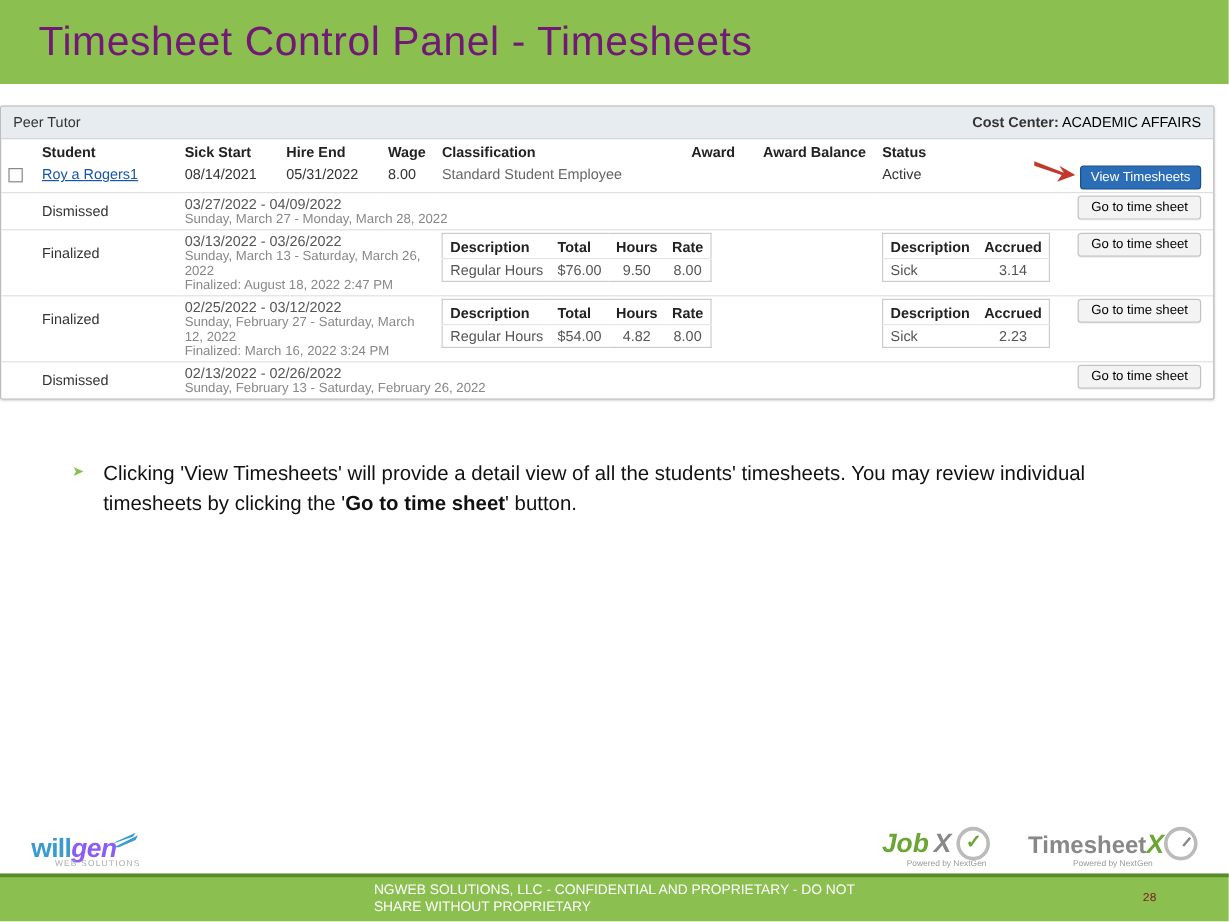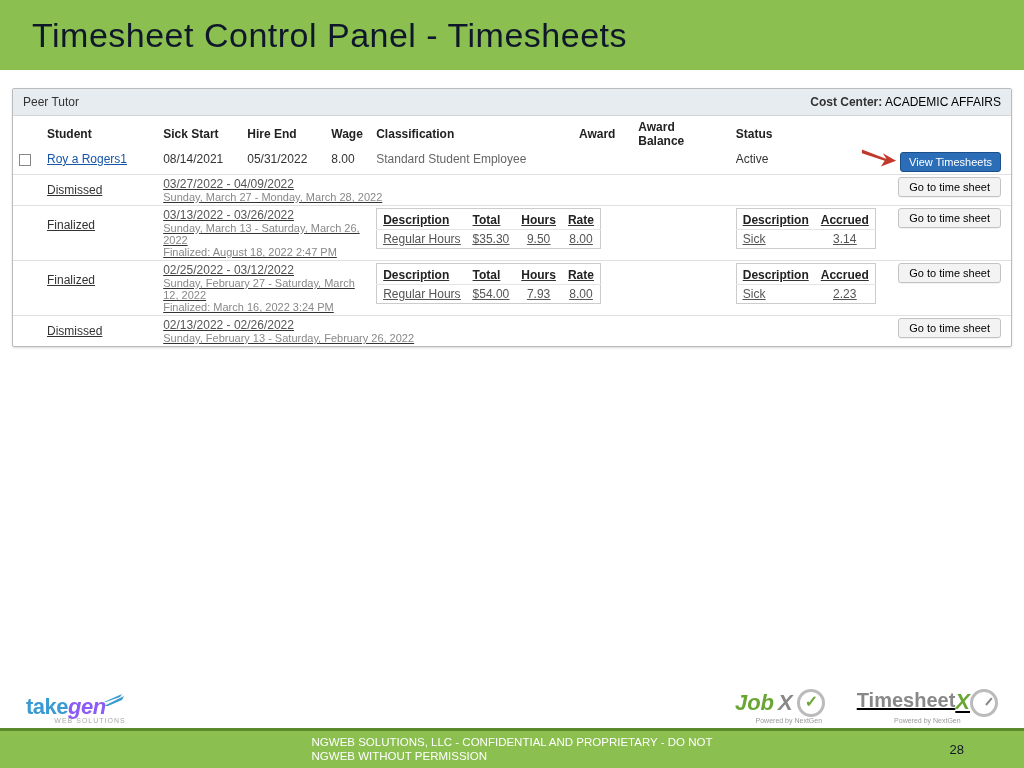--- a/index.html
+++ b/index.html
@@ -1,33 +1,33 @@
 <!DOCTYPE html>
 <html><head>
 <meta charset="utf-8">
 <style>
   * { box-sizing: border-box; margin: 0; padding: 0; }
   body { font-family: "Segoe UI", Arial, sans-serif; width: 1024px; height: 768px; background: #fff; position: relative; }
   .title-bar { background: #8bbf4f; height: 70px; display: flex; align-items: center; padding-left: 32px; }
-  .title-bar h1 { color: #0f172a; font-weight: 300; font-size: 34px; letter-spacing: 0.5px; }
-  .panel-wrap { padding: 18px 12px 0 12px; }
+  .title-bar h1 { color: #701a75; font-weight: 300; font-size: 34px; letter-spacing: 0.5px; }
+  .panel-wrap { padding: 18px 12px 0 0; }
   .panel { border: 1px solid #bbb; border-radius: 2px; box-shadow: 0 1px 2px rgba(0,0,0,0.15); background: #fff; font-size: 12px; color: #333; }
   .panel-header { background: #e7ecf0; border-bottom: 1px solid #d5d5d5; padding: 6px 10px; display: flex; justify-content: space-between; align-items: center; }
   .panel-header .role { font-weight: 500; color: #333; }
   .cost-center-label { font-weight: 600; color: #333; }
   .cost-center-val { color: #000000; }
   table.main { width: 100%; border-collapse: collapse; }
   table.main th { text-align: left; font-weight: 600; font-size: 12px; padding: 4px 6px 2px 6px; color: #222; }
   table.main td { padding: 2px 6px; vertical-align: top; font-size: 12px; }
   .emp-row td { padding-bottom: 4px; }
   .emp-link { color: #1756a9; text-decoration: underline; }
   .checkbox { width: 12px; height: 12px; border: 1px solid #888; display: inline-block; vertical-align: middle; margin-right: 4px; background: #fff; }
   .view-btn { background: #2b6eb7; color: #fff; border: 1px solid #1b4f8a; border-radius: 3px; padding: 3px 8px; font-size: 11px; cursor: pointer; white-space: nowrap; }
   .go-btn { background: #f3f3f3; border: 1px solid #c3c3c3; border-radius: 3px; padding: 3px 10px; font-size: 11px; cursor: pointer; white-space: nowrap; box-shadow: 0 1px 0 rgba(0,0,0,0.05); }
-  .period-row td { border-top: 1px solid #e0e0e0; padding-top: 4px; padding-bottom: 4px; text-decoration: underline; }
+  .period-row td { border-top: 1px solid #e0e0e0; padding-top: 4px; padding-bottom: 4px; }
   .period-range { color: #555; }
   .period-detail { color: #888; font-size: 11px; }
   .mini-table { border: 1px solid #ccc; border-collapse: collapse; font-size: 11px; }
   .mini-table th { font-weight: 500; font-size: 11px; padding: 1px 6px; text-align: center; color: #555; border-bottom: 1px solid #e5e5e5; }
   .mini-table td { padding: 1px 6px; text-align: center; color: #555; font-size: 11px; }
   .mini-table td:first-child, .mini-table th:first-child { text-align: left; }
   .status-col { width: 110px; }
   .btn-col { width: 130px; text-align: right; padding-right: 10px !important; }
   .arrow-wrap { position: relative; }
   .arrow { position: absolute; left: -40px; top: -10px; width: 38px; height: 24px; }
@@ -35,27 +35,27 @@
   .bullets li { margin-bottom: 6px; list-style: none; position: relative; padding-left: 26px; }
   .bullets li::before { content: "➤"; position: absolute; left: 0; top: 2px; color: #8bbf4f; font-size: 12px; }
   .bullets b { font-weight: 700; }
   .footer-logos { position: absolute; bottom: 44px; left: 0; right: 0; display: flex; justify-content: space-between; align-items: flex-end; padding: 0 26px; }
   .logo-ng { color: #3a9bd1; font-weight: 700; font-size: 22px; letter-spacing: -0.5px; }
   .logo-ng .gen { color: #8b5cf6; font-style: italic; }
   .logo-ng-sub { font-size: 7px; color: #aaa; letter-spacing: 1px; display:block; text-align:right; margin-top:-3px;}
   .logo-jx { display:inline-flex; align-items:center; gap:4px; margin-right:18px; }
   .logo-jx .job { color:#6aa634; font-weight:800; font-size:22px; font-style:italic;}
   .logo-jx .x { color:#888; font-weight:800; font-size:22px; font-style:italic;}
-  .logo-tx { display:inline-flex; align-items:flex-start;text-decoration:underline; }
+  .logo-tx { display:inline-flex; align-items:flex-end; }
   .logo-tx .ts { color:#888; font-weight:700; font-size:20px;}
   .logo-tx .x { color:#6aa634; font-weight:800; font-size:22px; font-style:italic;}
   .small-sub { font-size:7px; color:#999; display:block; text-align:center;}
   .bottom-bar { position: absolute; bottom: 0; left: 0; right: 0; background: #8bbf4f; border-top: 3px solid #5a8a2c; height: 40px; display: flex; align-items: center; justify-content: center; color: #fff; font-size: 11.5px; }
   .bottom-bar .conf-box { background: #8bbf4f; padding: 3px 24px; text-align: left; line-height: 1.2; }
-  .page-num { position: absolute; right: 60px; color: #0f172a; font-size: 13px; }
+  .page-num { position: absolute; right: 60px; color: #7f1d1d; font-size: 10px; font-family: Liberation Mono, monospace; }
   .circle-icon { width:28px; height:28px; border:3px solid #bbb; border-radius:50%; display:inline-block; position:relative; vertical-align:middle; }
   .circle-icon .check::before { content:"✓"; color:#6aa634; position:absolute; left:5px; top:0; font-size:16px; font-weight:bold;}
   .clock-hand { position:absolute; width:2px; height:9px; background:#888; left:12px; top:4px; transform-origin:bottom; transform:rotate(40deg);}
 </style>
 </head>
 <body>
 
 <div class="title-bar">
   <h1>Timesheet Control Panel - Timesheets</h1>
 </div>
@@ -127,21 +127,21 @@
           <table class="mini-table">
             <tbody>
                   <tr>
                     <th>Description</th>
                     <th>Total</th>
                     <th>Hours</th>
                     <th>Rate</th>
                   </tr>
             <tr>
                     <td>Regular Hours</td>
-                    <td>$35.30</td>
+                    <td>$76.00</td>
                     <td>9.50</td>
                     <td>8.00</td>
                   </tr>
           </tbody>
               </table>
         </td>
         <td>
           <table class="mini-table">
             <tbody>
                   <tr>
@@ -171,21 +171,21 @@
             <tbody>
                   <tr>
                     <th>Description</th>
                     <th>Total</th>
                     <th>Hours</th>
                     <th>Rate</th>
                   </tr>
             <tr>
                     <td>Regular Hours</td>
                     <td>$54.00</td>
-                    <td>7.93</td>
+                    <td>4.82</td>
                     <td>8.00</td>
                   </tr>
           </tbody>
               </table>
         </td>
         <td>
           <table class="mini-table">
             <tbody>
                   <tr>
                     <th>Description</th>
@@ -211,25 +211,28 @@
         <td colspan="2"></td>
         <td></td>
         <td class="btn-col"><button class="go-btn">Go to time sheet</button></td>
       </tr>
     </tbody>
       </table>
   </div>
 </div>
 
 <ul class="bullets">
+  <li>
+    <span>Clicking 'View Timesheets' will provide a detail view of all the students' timesheets. You may review individual timesheets by clicking the '</span><b>Go to time sheet</b><span>' button.</span>
+  </li>
 </ul>
 
 <div class="footer-logos">
   <div>
-    <span class="logo-ng"><span>take</span><span class="gen">gen</span><svg width="22" height="14" style="vertical-align:top;margin-left:-2px;">
+    <span class="logo-ng"><span>will</span><span class="gen">gen</span><svg width="22" height="14" style="vertical-align:top;margin-left:-2px;">
           <path d="M0 12 L20 2 L18 6 L4 12 Z M0 8 L18 0 L16 3 L2 8 Z" fill="#3a9bd1"></path>
         </svg></span>
     <span class="logo-ng-sub">WEB SOLUTIONS</span>
   </div>
   <div style="display:flex; align-items:flex-end; gap:14px;">
     <div style="text-align:center;">
       <span class="logo-jx">
           <span class="job">Job</span>
           <span class="x">X</span>
           <span class="circle-icon"><span class="check"></span></span>
@@ -245,16 +248,16 @@
           </span>
         </span>
       <span class="small-sub">Powered by NextGen</span>
     </div>
   </div>
 </div>
 
 <div class="bottom-bar">
   <div class="conf-box">
     <div>NGWEB SOLUTIONS, LLC - CONFIDENTIAL AND  PROPRIETARY - DO NOT</div>
-    <div>NGWEB WITHOUT PERMISSION</div>
+    <div>SHARE WITHOUT PROPRIETARY</div>
   </div>
   <div class="page-num">28</div>
 </div>
 
 </body></html>

